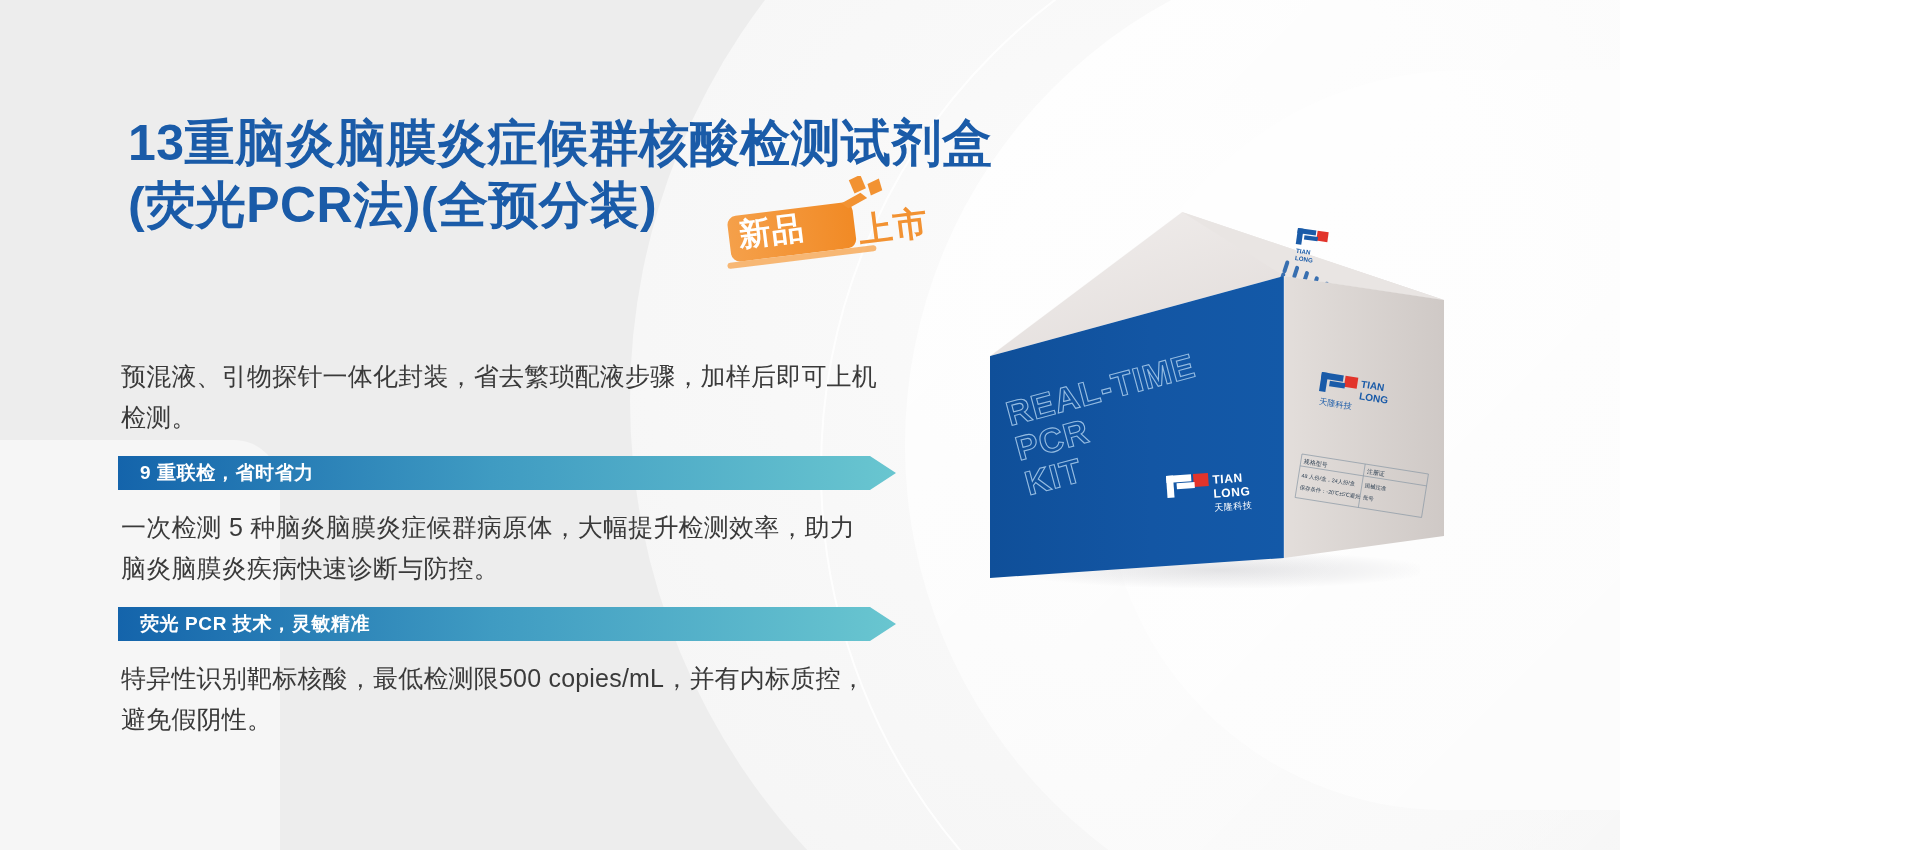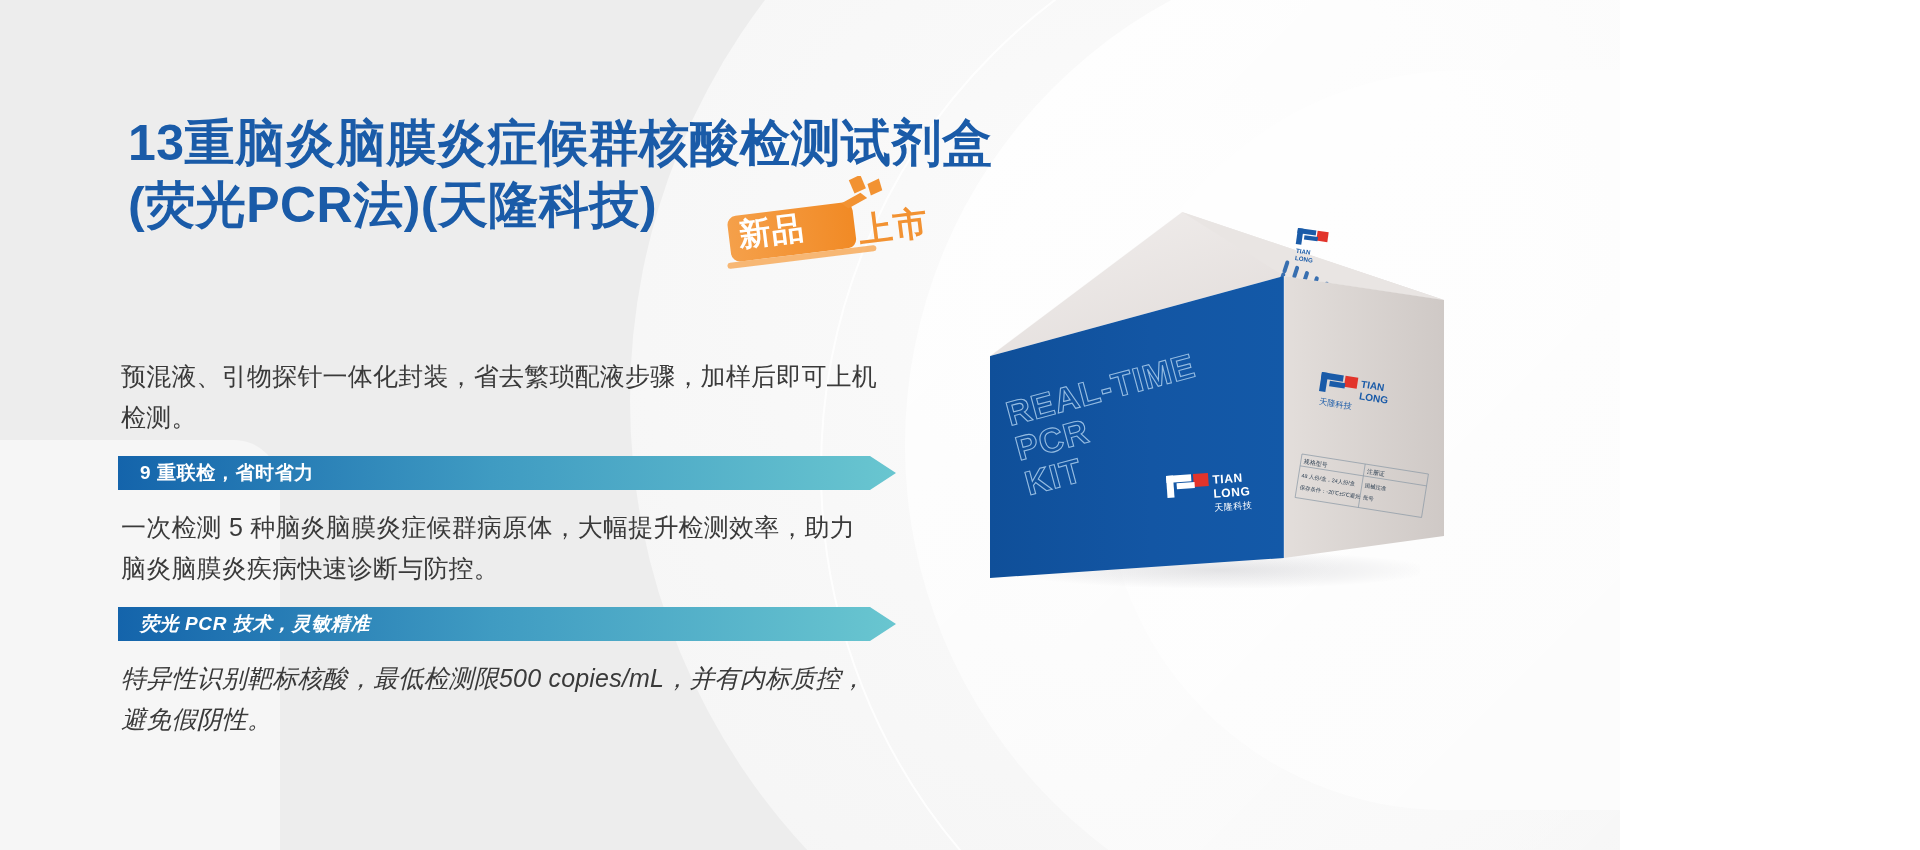--- a/index.html
+++ b/index.html
@@ -70,21 +70,21 @@
   .badge {
     position: absolute;
     left: 724px; top: 176px;
     width: 224px; height: 96px;
     z-index: 8;
   }
 
   
   .features { position: absolute; left: 118px; top: 356px; width: 800px; z-index: 6; }
   .feature { margin-bottom: 15px; }
-  .feature:last-child { margin-bottom: 0; font-style: italic; }
+  .feature:last-child { margin-bottom: 0; }
 
   .bar-wrap { position: relative; height: 42px; margin-bottom: 13px; }
   .bar-wrap svg { position: absolute; left: 0; top: 0; display: block; }
   .bar-label {
     position: absolute;
     left: 22px; top: 0;
     height: 42px;
     display: flex; align-items: center;
     color: #ffffff;
     font-size: 19px;
@@ -126,21 +126,21 @@
 
   <div class="bg-deco deco-softpanel"></div>
   <div class="bg-deco deco-bigcircle"></div>
   <div class="bg-deco deco-whitewedge"></div>
   <div class="bg-deco deco-arc-soft"></div>
   <div class="bg-deco deco-arc-outer"></div>
   <div class="bg-deco deco-left-round"></div>
 
   <div class="title-block">
     <div class="title-line">13重脑炎脑膜炎症候群核酸检测试剂盒</div>
-    <div class="title-line">(荧光PCR法)(天隆科技)</div>
+    <div class="title-line">(荧光PCR法)(全预分装)</div>
   </div>
 
   <div class="badge">
     <svg width="224" height="96" viewBox="0 0 224 96">
       <defs>
         <linearGradient id="badgeGrad" x1="0" y1="0" x2="1" y2="0">
           <stop offset="0%" stop-color="#f5a04a"></stop>
           <stop offset="100%" stop-color="#f18a25"></stop>
         </linearGradient>
       </defs>

